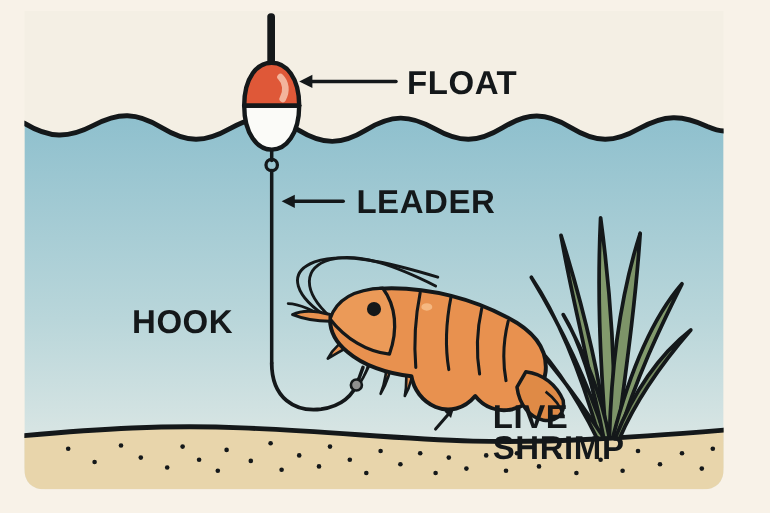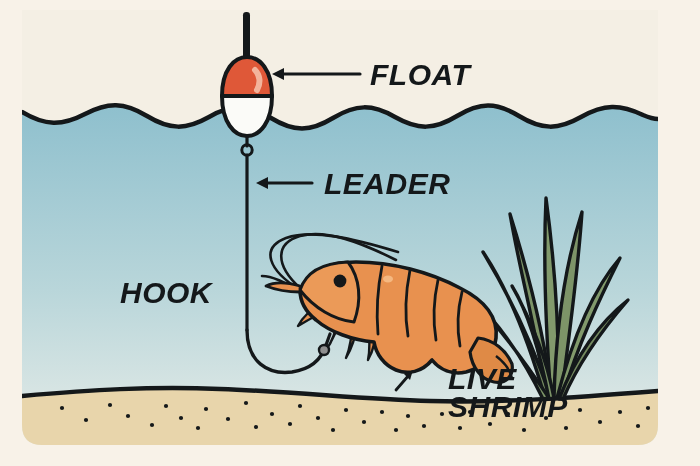--- a/index.html
+++ b/index.html
@@ -3,21 +3,21 @@
 <meta charset="utf-8">
 <style>
   html,body{margin:0;padding:0;}
   body{
     width:700px;height:466px;
     background:#f8f2e8;
     font-family:"Liberation Sans", sans-serif;
     overflow:hidden;
     position:relative;
   }
-  #stage{position:absolute;inset:0;width:700px;height:402px;font-style:italic;}
+  #stage{position:absolute;inset:0;width:700px;height:402px;}
   svg.scene{display:block;width:700px;height:466px;}
   .lbl{
     font-family:"Liberation Sans", sans-serif;
     font-weight:bold;
     fill:#14181a;
     letter-spacing:0.5px;
   }
 </style>
 </head>
 <body>

